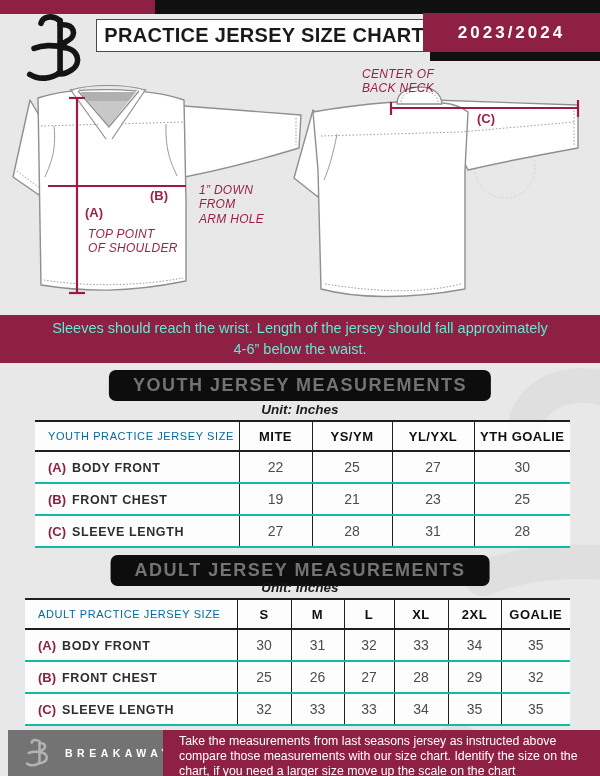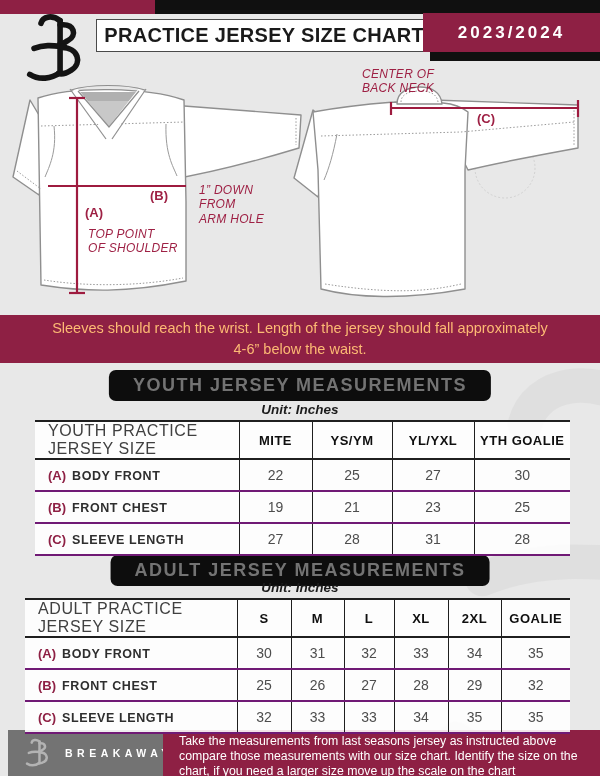--- a/index.html
+++ b/index.html
@@ -19,39 +19,39 @@
 
   
   .diagram-svg{position:absolute;}
   .callout{position:absolute;color:#9e2044;}
   .callout.key{font-weight:800;font-size:13px;}
   .callout.desc{font-style:italic;font-size:12px;line-height:1.2;white-space:pre-line;letter-spacing:.3px;}
 
   
   .note-banner{position:absolute;left:0;top:315px;width:600px;height:48px;background:#8e2044;
                display:flex;align-items:center;justify-content:center;}
-  .note-banner div{width:500px;text-align:center;color:#fdba74;font-size:14.5px;line-height:21px;}
+  .note-banner div{width:500px;text-align:center;color:#5eead4;font-size:14.5px;line-height:21px;}
 
   
   .watermark{position:absolute;left:415px;top:355px;opacity:.55;z-index:0;}
 
   
   .pill{position:absolute;left:50%;transform:translateX(-50%);height:31px;line-height:31px;
         background:#0d0d0d;border-radius:7px;color:#737373;font-weight:800;font-size:18px;
         letter-spacing:1.5px;padding:0 24px;white-space:nowrap;}
   .unit{position:absolute;left:0;width:600px;text-align:center;font-style:italic;
         font-size:13.5px;color:#1c1c1c;font-weight:600;}
 
   
   table.size{position:absolute;border-collapse:collapse;table-layout:fixed;z-index:1;}
   table.size th,table.size td{background:rgba(255,255,255,.88);padding:0;}
   table.size th{border-top:2px solid #1f1f1f;border-bottom:2px solid #1f1f1f;height:28px;
                 font-size:13px;color:#0f0f0f;letter-spacing:.5px;}
-  table.size th.lbl{font-weight:normal;color:#404040;font-size:16px;text-align:left;padding-left:13px;letter-spacing:.6px;}
-  table.size td{border-bottom:2px solid #701a75;height:30px;text-align:center;
+  table.size th.lbl{font-weight:normal;color:#0369a1;font-size:11px;text-align:left;padding-left:13px;letter-spacing:.6px;}
+  table.size td{border-bottom:2px solid #14b8a6;height:30px;text-align:center;
                 font-size:14px;color:#4d4d4d;}
   table.size td.lbl{text-align:left;padding-left:13px;}
   table.size th+th,table.size td+td{border-left:1.5px solid #1f1f1f;}
   .rowkey{color:#8e2044;font-weight:800;font-size:13px;margin-right:6px;}
   .rowlbl{color:#2e2e2e;font-weight:600;font-size:12.5px;letter-spacing:.6px;}
 
   
   .footer-black{position:absolute;left:8px;top:730px;width:163px;height:46px;background:#737373;}
   .footer-brand{position:absolute;left:57px;top:0;height:46px;line-height:46px;color:#fff;
                 font-size:10.5px;font-weight:bold;letter-spacing:4.5px;}

